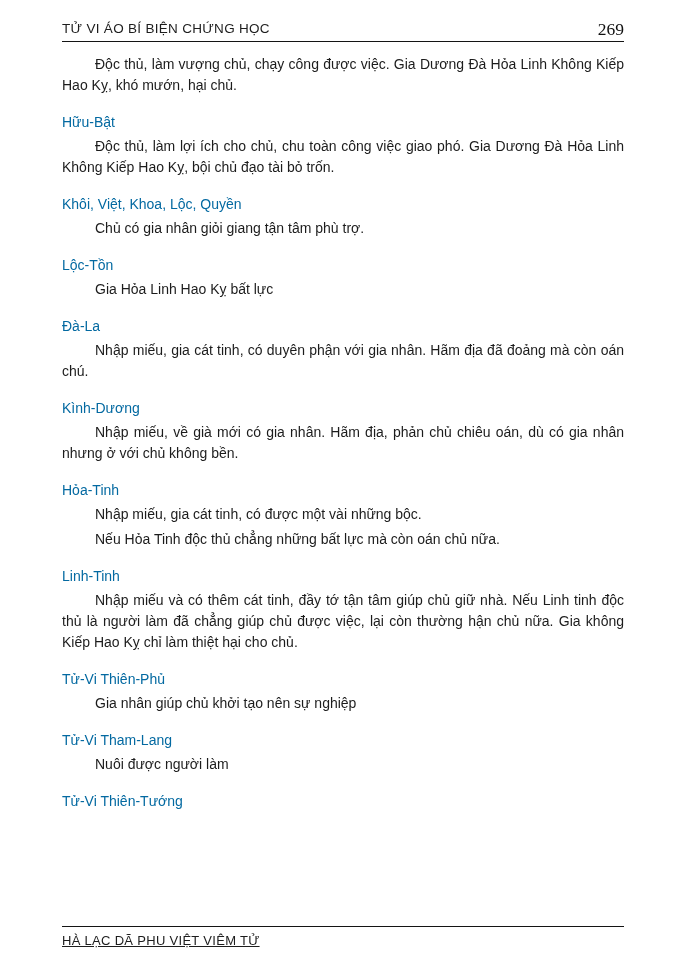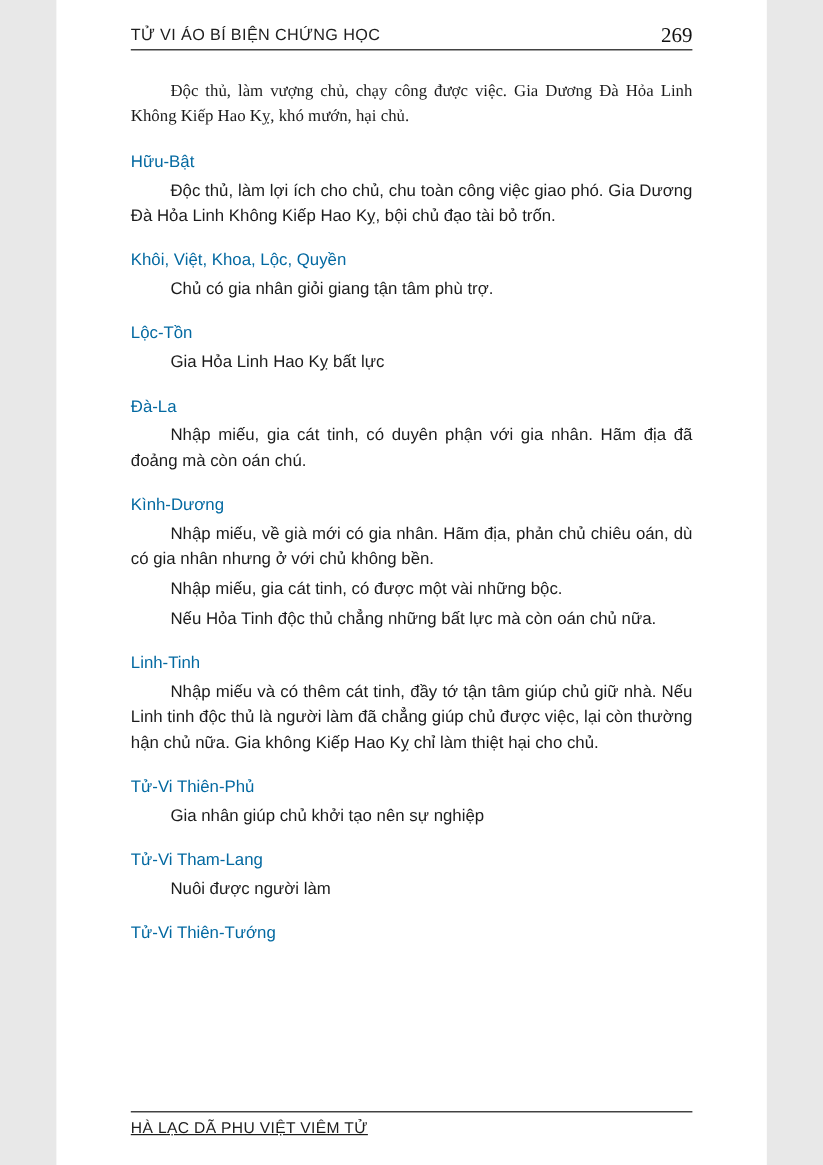--- a/index.html
+++ b/index.html
@@ -2,21 +2,21 @@
 <html lang="vi"><head>
 <meta charset="utf-8">
 <style>
   html, body {
     margin: 0;
     padding: 0;
     background: #e8e8e8;
   }
   .page {
     position: relative;
-    width: 592px;
+    width: 686px;
     height: 971px;
     margin: 0 auto;
     background: #ffffff;
     box-sizing: border-box;
     padding: 0 62px;
     font-family: "Liberation Sans", "DejaVu Sans", sans-serif;
     color: #1a1a1a;
     overflow: hidden;
   }
   .running-header {
@@ -51,22 +51,21 @@
   }
   .sec p, .lead p {
     font-size: 14px;
     line-height: 21px;
     margin: 0 0 4px 0;
     text-align: justify;
     text-indent: 33px;
     color: #1c1c1c;
   }
   .lead p {
-    margin-top: 24px;
-    font-family: Liberation Serif, serif;
+    margin-top: 12px;
   }
   .running-footer {
     position: absolute;
     left: 62px;
     right: 62px;
     bottom: 22px;
     border-top: 1.2px solid #141414;
     padding-top: 4px;
   }
   .running-footer .footer-text {
@@ -112,20 +111,21 @@
       <h2>Đà-La</h2>
       <p>Nhập miếu, gia cát tinh, có duyên phận với gia nhân. Hãm địa đã đoảng mà còn oán chú.</p>
     </div>
 
     <div class="sec">
       <h2>Kình-Dương</h2>
       <p>Nhập miếu, về già mới có gia nhân. Hãm địa, phản chủ chiêu oán, dù có gia nhân nhưng ở với chủ không bền.</p>
     </div>
 
     <div class="sec">
+      <h2>Hỏa-Tinh</h2>
       <p>Nhập miếu, gia cát tinh, có được một vài những bộc.</p>
       <p>Nếu Hỏa Tinh độc thủ chẳng những bất lực mà còn oán chủ nữa.</p>
     </div>
 
     <div class="sec">
       <h2>Linh-Tinh</h2>
       <p>Nhập miếu và có thêm cát tinh, đầy tớ tận tâm giúp chủ giữ nhà. Nếu Linh tinh độc thủ là người làm đã chẳng giúp chủ được việc, lại còn thường hận chủ nữa. Gia không Kiếp Hao Kỵ chỉ làm thiệt hại cho chủ.</p>
     </div>
 
     <div class="sec">

